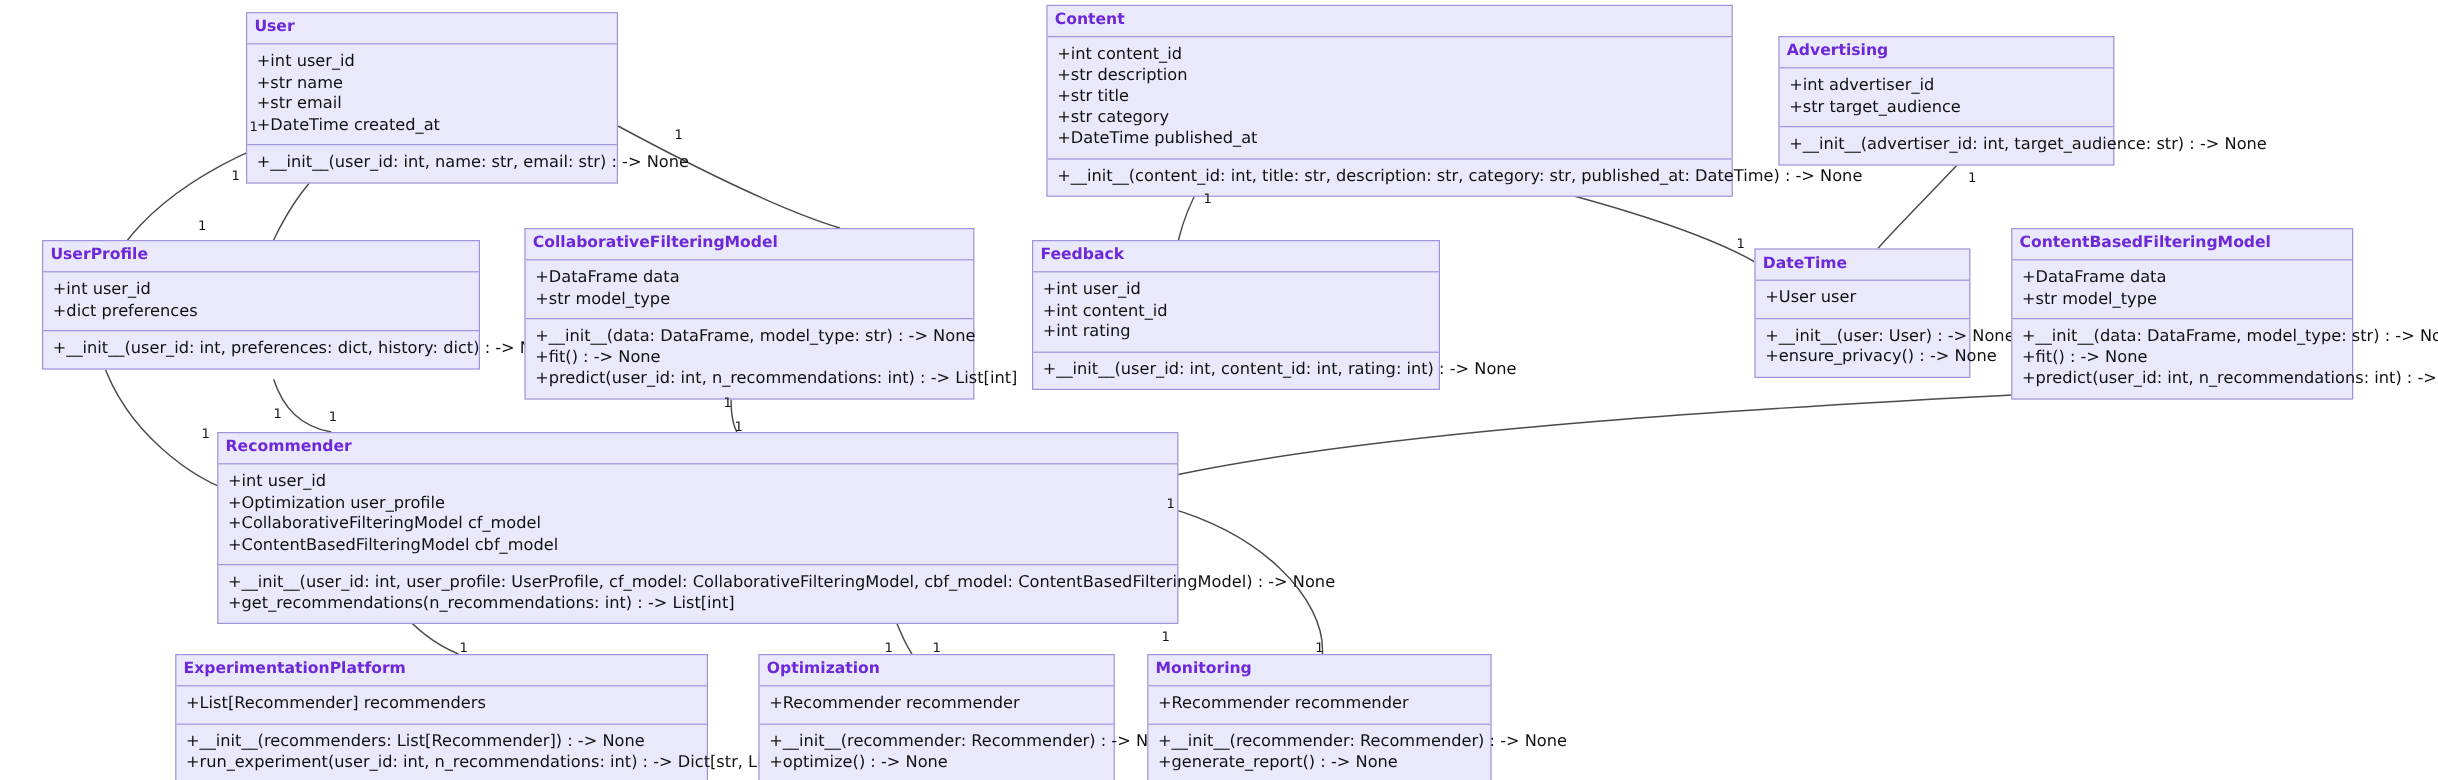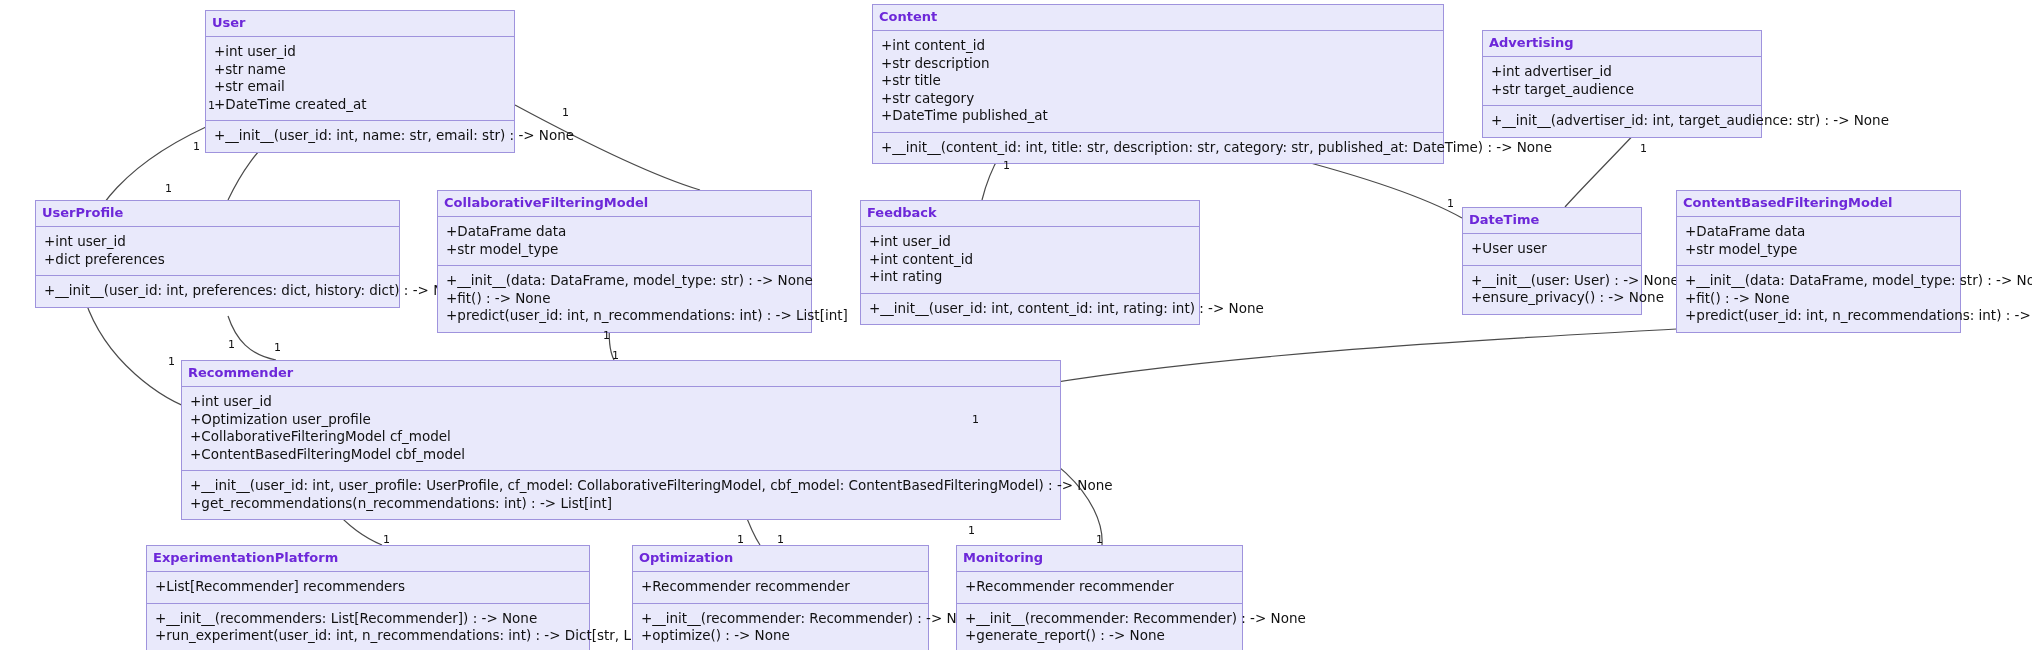--- a/index.html
+++ b/index.html
@@ -164,21 +164,21 @@
         <div class="uml-attrs">
           <div class="uml-row">+DataFrame data</div>
           <div class="uml-row">+str model_type</div>
         </div>
         <div class="uml-methods">
           <div class="uml-row">+__init__(data: DataFrame, model_type: str) : -&gt; None</div>
           <div class="uml-row">+fit() : -&gt; None</div>
           <div class="uml-row">+predict(user_id: int, n_recommendations: int) : -&gt; List[int]</div>
         </div>
       </div>
-      <div class="uml-class" style="left: 181px; top: 360px; width: 880px;">
+      <div class="uml-class" style="left: 181px; top: 360px; width: 801px;">
         <div class="uml-title">Recommender</div>
         <div class="uml-attrs">
           <div class="uml-row">+int user_id</div>
           <div class="uml-row">+Optimization user_profile</div>
           <div class="uml-row">+CollaborativeFilteringModel cf_model</div>
           <div class="uml-row">+ContentBasedFilteringModel cbf_model</div>
         </div>
         <div class="uml-methods">
           <div class="uml-row">+__init__(user_id: int, user_profile: UserProfile, cf_model: CollaborativeFilteringModel, cbf_model: ContentBasedFilteringModel) : -&gt; None</div>
           <div class="uml-row">+get_recommendations(n_recommendations: int) : -&gt; List[int]</div>

